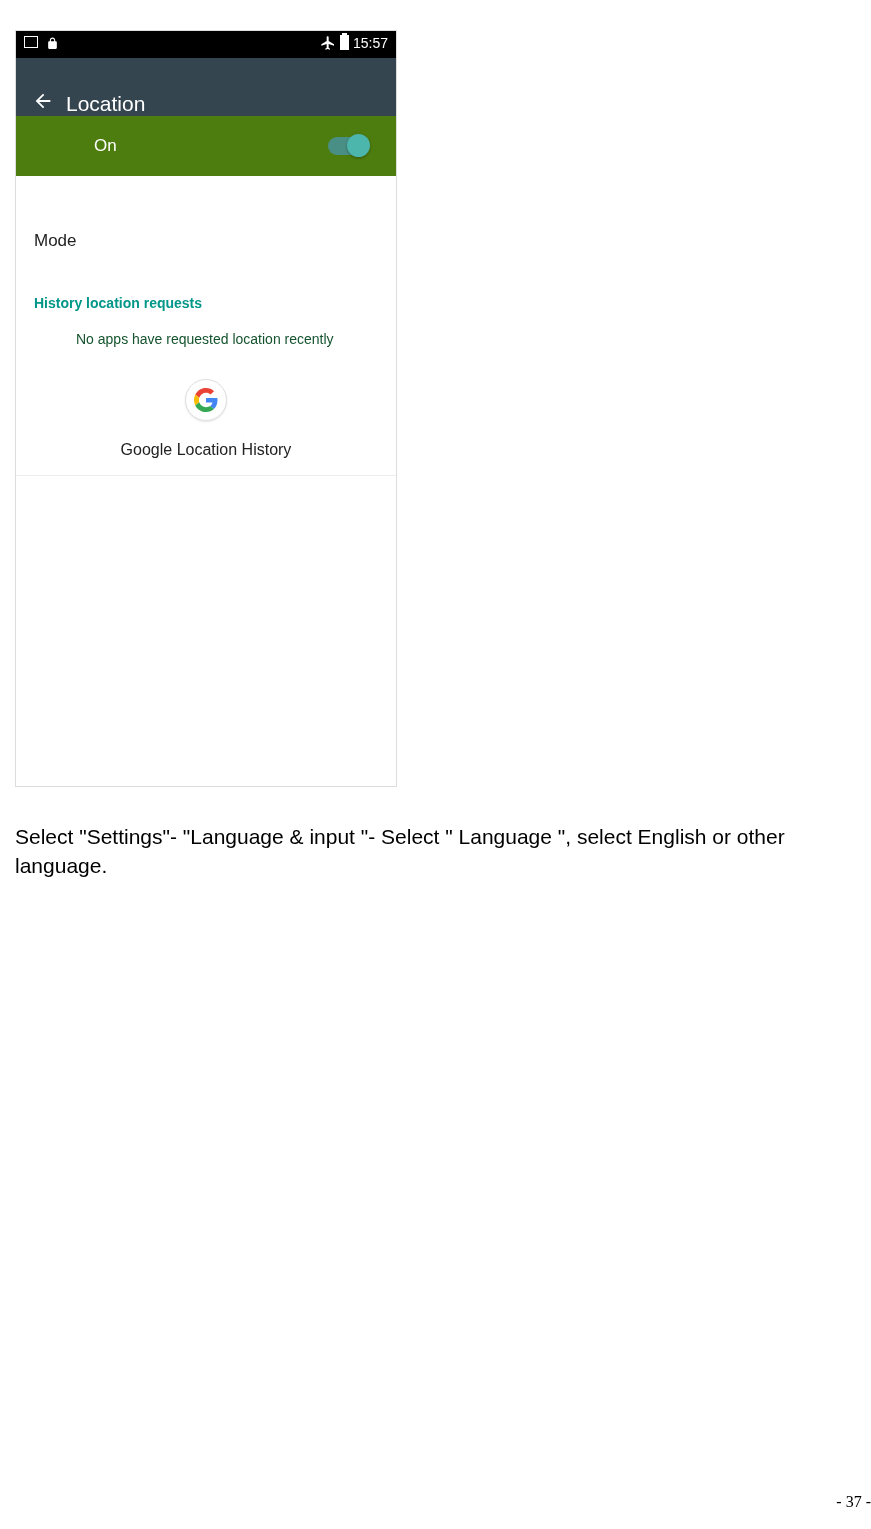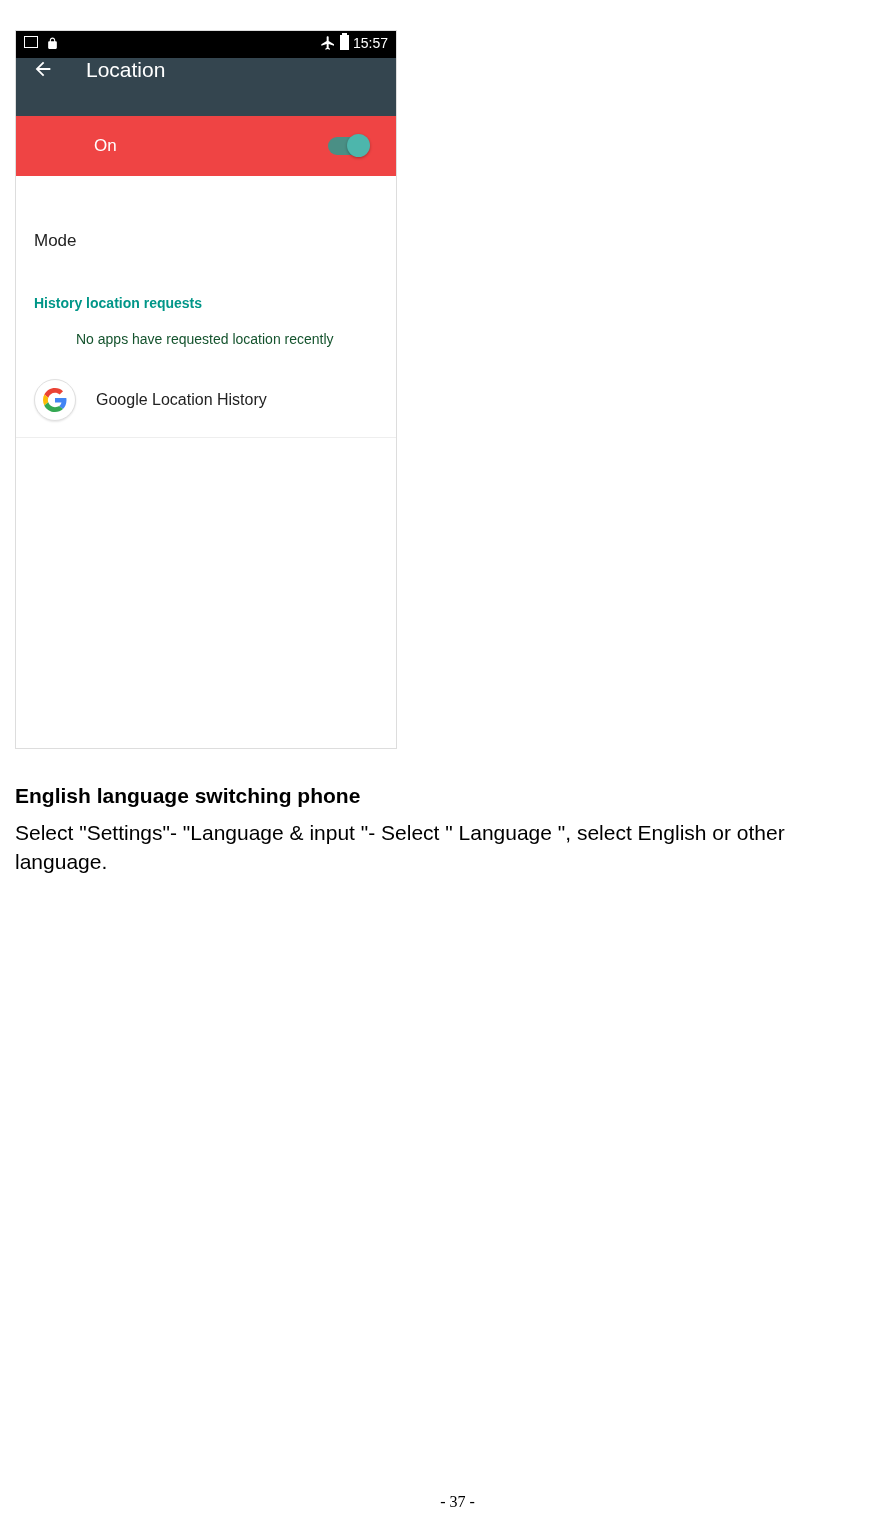--- a/index.html
+++ b/index.html
@@ -73,36 +73,36 @@
       background: #fff;
     }
     .time {
       font-size: 14px;
       font-weight: 500;
     }
     .appbar {
       background: #34454f;
       height: 58px;
       display: flex;
-      align-items: flex-start;
+      align-items: flex-end;
       padding: 0 16px;
-      gap: 32px;
+      gap: 12px;
     }
     .back-arrow svg {
       width: 22px;
       height: 22px;
       fill: #fff;
     }
     .appbar-title {
       color: #fff;
       font-size: 21px;
       font-weight: 400;
     }
     .toggle-row {
-      background: #ef4444;
+      background: #4d7c0f;
       height: 60px;
       display: flex;
       align-items: center;
       justify-content: space-between;
       padding: 0 28px 0 78px;
     }
     .toggle-label {
       color: #fff;
       font-size: 17px;
     }
@@ -150,20 +150,21 @@
       color: #14532d;
       font-size: 14px;
       padding: 10px 18px 20px 60px;
     }
     .service-row {
       display: flex;
       align-items: center;
       padding: 12px 18px 16px;
       gap: 20px;
       border-bottom: 1px solid #eee;
+      flex-direction: column;
     }
     .google-icon {
       width: 42px;
       height: 42px;
       border-radius: 50%;
       background: #fff;
       border: 1px solid #e0e0e0;
       display: flex;
       align-items: center;
       justify-content: center;
@@ -193,21 +194,21 @@
     .doc-para {
       font-size: 21px;
       color: #000;
       line-height: 1.4;
     }
     .page-num {
       position: absolute;
       bottom: 18px;
       left: 4px;
       right: 0;
-      text-align: center;
+      text-align: right;
       font-size: 16px;
       font-family: 'Times New Roman', serif;
       padding-left: 40px;
     }
   </style>
 </head>
 <body>
 
 <div class="page">
   <div class="screenshot">
@@ -263,18 +264,17 @@
             <path fill="#34A853" d="M24 48c6.48 0 11.93-2.13 15.89-5.81l-7.73-6c-2.15 1.45-4.92 2.3-8.16 2.3-6.26 0-11.57-4.22-13.47-9.91l-7.98 6.19C6.51 42.62 14.62 48 24 48z"></path>
           </svg>
         </span>
         <span class="service-label">Google Location History</span>
       </div>
       <div class="whitespace"></div>
     </div>
   </div>
 
   <div class="doc-content">
-    <div class="doc-heading">English language switching phone</div>
     <div class="doc-para">Select "Settings"- "Language &amp; input "- Select " Language ", select English or other language.</div>
   </div>
 </div>
 
 <div class="page-num">- 37 -</div>
 
 </body></html>

